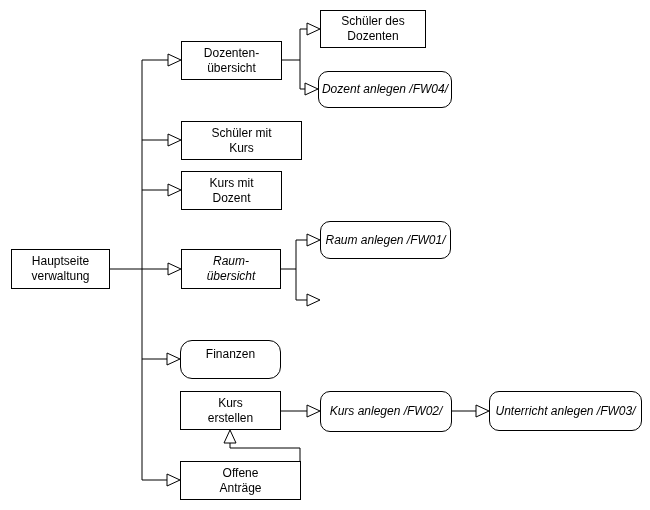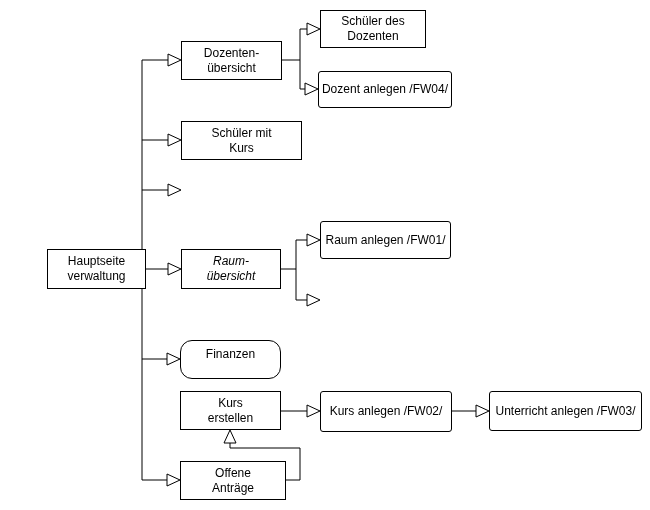--- a/index.html
+++ b/index.html
@@ -9,21 +9,21 @@
   }
   svg.edge-layer{position:absolute;left:0;top:0;width:650px;height:510px;}
   .edge{stroke:#000000;stroke-width:1;fill:none;}
   .arrowhead{stroke:#000000;stroke-width:1;fill:#ffffff;}
   .node{
     position:absolute;box-sizing:border-box;
     border:1px solid #000000;background:#ffffff;color:#000000;
     display:flex;align-items:center;justify-content:center;
     text-align:center;font-size:12px;line-height:15px;white-space:pre;
   }
-  .rounded{border-radius:3px;}
+  .rounded{border-radius:10px;font-style:italic;}
   .upper{align-items:flex-start;padding-top:6px;}
 </style>
 </head>
 <body>
 
 <div class="canvas">
 
   <svg class="edge-layer" viewBox="0 0 650 510" xmlns="http://www.w3.org/2000/svg">
 
     <path class="edge" d="M110,269 L142,269"></path>
@@ -86,21 +86,21 @@
       <path class="edge" d="M452,411 L476,411"></path>
       <path class="arrowhead" d="M489,411 L476,405 L476,417 Z"></path>
     </g>
 
     <g>
       <path class="edge" d="M281,480 L300,480 L300,448 L230,448 L230,443"></path>
       <path class="arrowhead" d="M230,430 L224,443 L236,443 Z"></path>
     </g>
   </svg>
 
-  <div class="node" style="left:11px;top:249px;width:99px;height:40px;margin-left:36px;">
+  <div class="node" style="left:11px;top:249px;width:99px;height:40px;">
     <span>Hauptseite
 verwaltung</span>
   </div>
 
   <div class="node" style="left:181px;top:41px;width:101px;height:39px;">
     <span>Dozenten-
 übersicht</span>
   </div>
 
   <div class="node" style="left:320px;top:10px;width:106px;height:38px;">
@@ -110,20 +110,24 @@
 
   <div class="node rounded" style="left:318px;top:71px;width:134px;height:37px;">
     <span>Dozent anlegen /FW04/</span>
   </div>
 
   <div class="node" style="left:181px;top:121px;width:121px;height:39px;">
     <span>Schüler mit
 Kurs</span>
   </div>
 
+  <div class="node" style="left:181px;top:171px;width:101px;height:39px;">
+    <span>Kurs mit
+Dozent</span>
+  </div>
 
   <div class="node" style="left:181px;top:249px;width:100px;height:40px;font-style:italic;">
     <span>Raum-
 übersicht</span>
   </div>
 
   <div class="node rounded" style="left:320px;top:221px;width:131px;height:38px;">
     <span>Raum anlegen /FW01/</span>
   </div>
 
@@ -138,18 +142,18 @@
   </div>
 
   <div class="node rounded" style="left:320px;top:391px;width:132px;height:41px;">
     <span>Kurs anlegen /FW02/</span>
   </div>
 
   <div class="node rounded" style="left:489px;top:391px;width:153px;height:40px;text-align:right;">
     <span>Unterricht anlegen /FW03/</span>
   </div>
 
-  <div class="node" style="left:180px;top:461px;width:106px;height:39px;">
+  <div class="node" style="left:180px;top:461px;width:121px;height:39px;">
     <span>Offene
 Anträge</span>
   </div>
 
 </div>
 
 </body></html>

